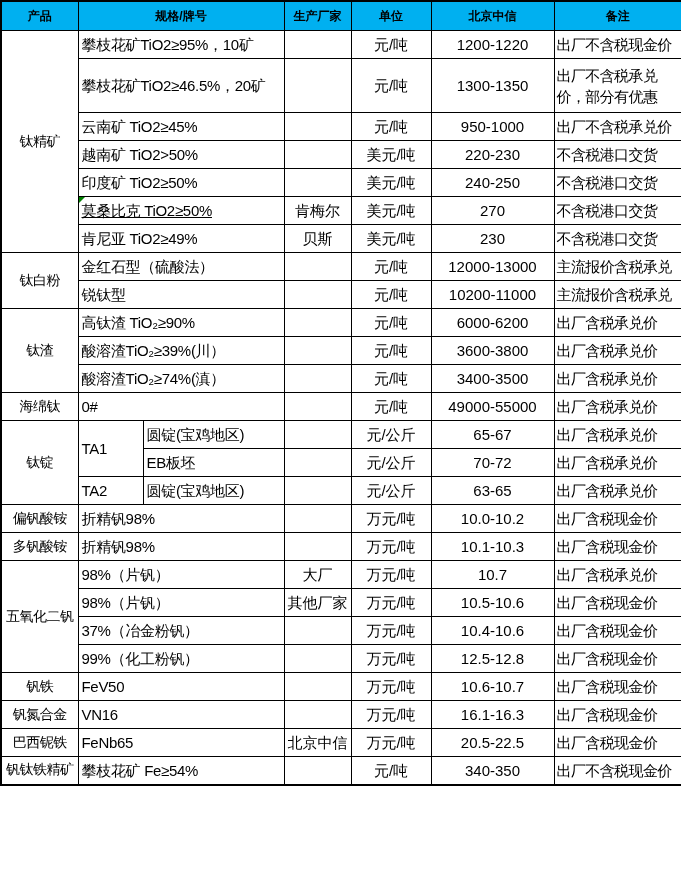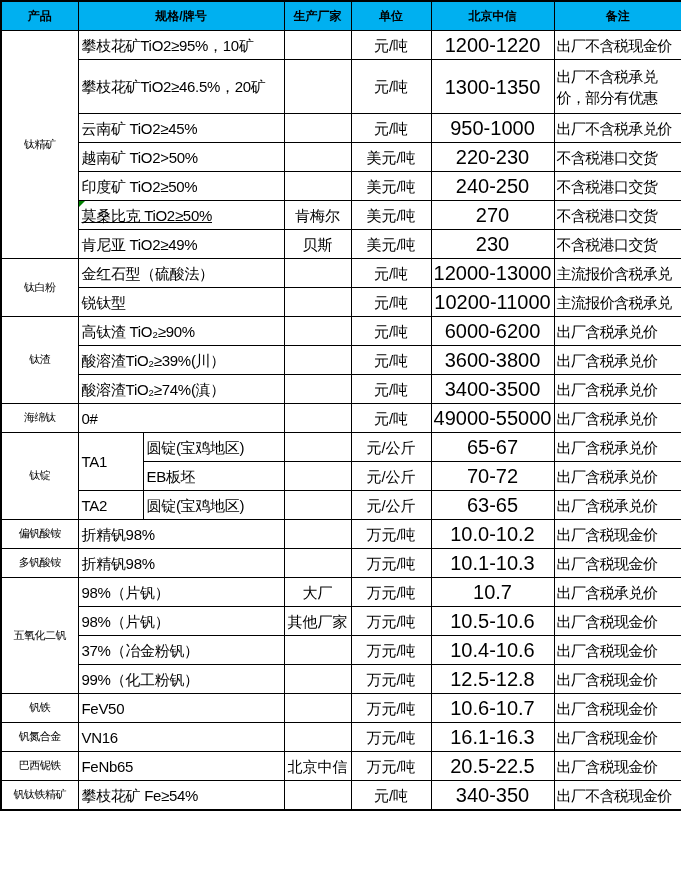--- a/index.html
+++ b/index.html
@@ -26,32 +26,32 @@
     font-weight:bold;
     font-size:12px;
     height:28px;
     text-align:center;
   }
   tbody tr{height:28px;}
   tbody tr.tall{height:54px;}
   td{font-size:15px;line-height:1.4;}
   .product{
     text-align:center;
-    font-size:11px;
+    font-size:14px;
     letter-spacing:-0.5px;
     white-space:nowrap;
   }
   .spec{
     text-align:left;
     padding:1px 3px;
     letter-spacing:-0.3px;
     word-break:break-all;
   }
   .mfr,.unit,.price{text-align:center;}
-  .price{font-size:20px;}
+  .price{font-size:15px;}
   .note{
     text-align:left;
     padding:1px 2px;
     font-size:15px;
     letter-spacing:-0.6px;
     word-break:break-all;
     margin-left:38px;
   }
   .rel{position:relative;text-decoration:underline;}
   .corner-marker{

